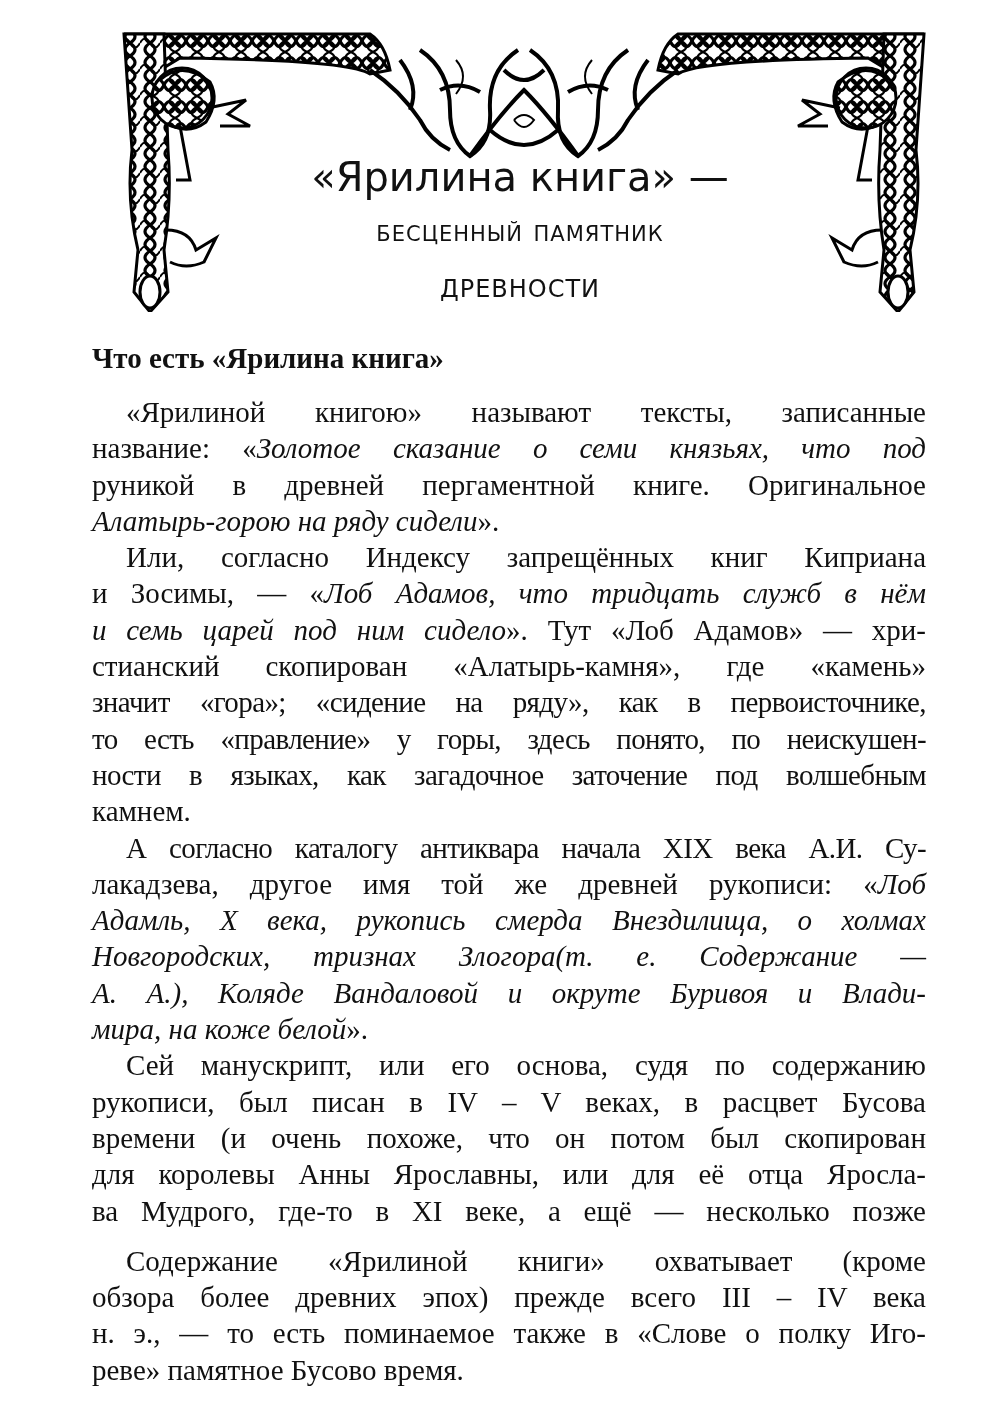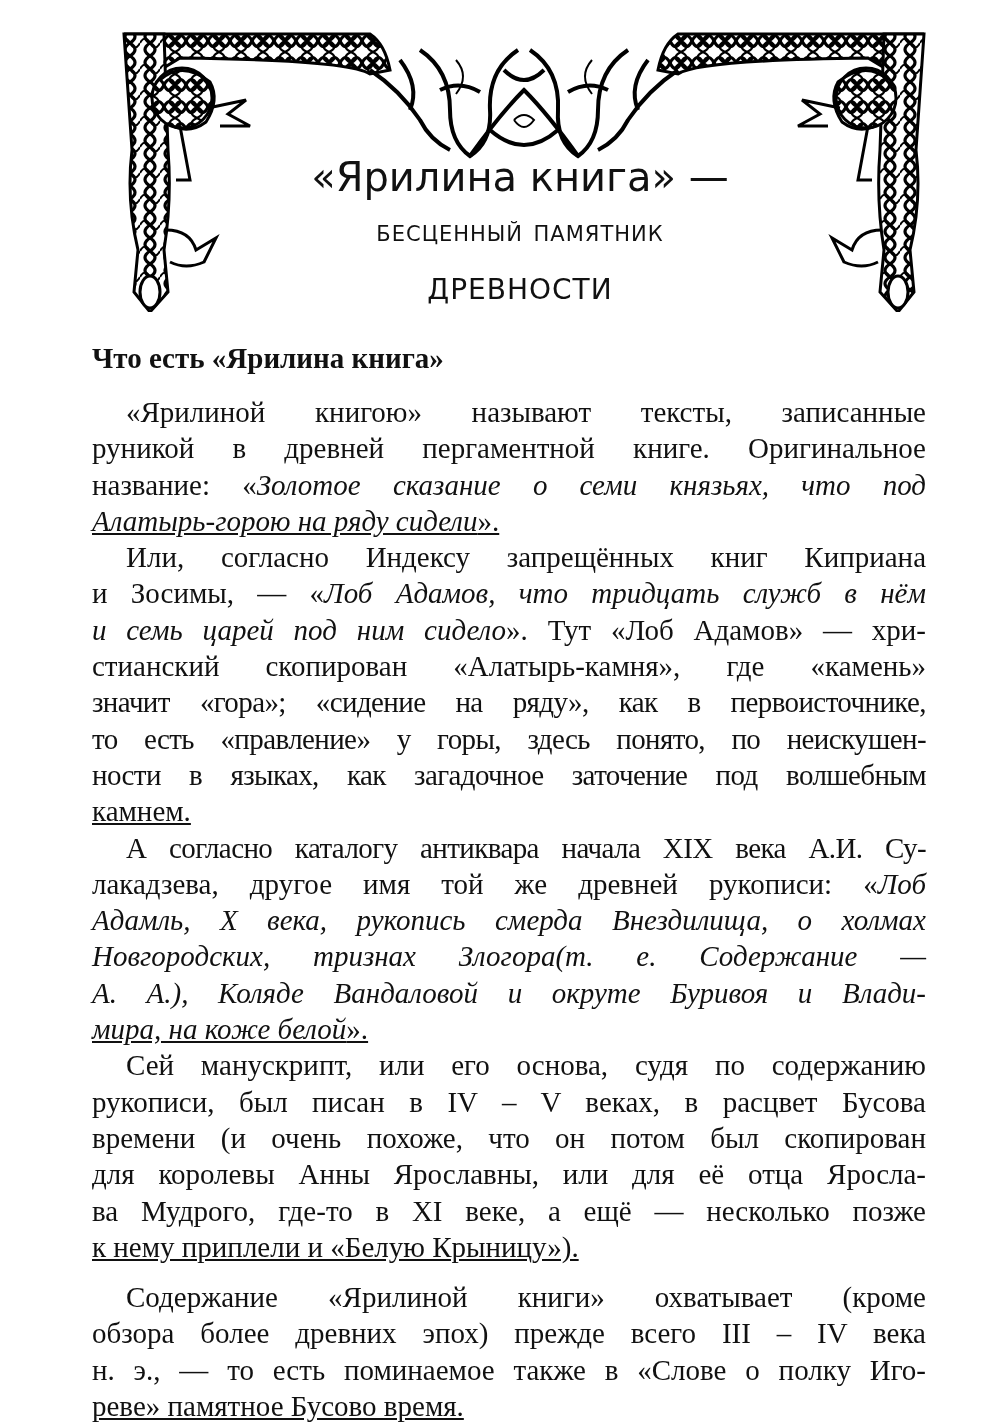--- a/index.html
+++ b/index.html
@@ -9,36 +9,36 @@
     .ornament { position: absolute; left: 120px; top: 30px; width: 808px; height: 282px; }
     .ornament svg { width: 100%; height: 100%; display: block; }
 
     .chapter-title {
       position: absolute; left: 240px; top: 150px; width: 560px;
       text-align: center; font-family: "DejaVu Sans", sans-serif; font-weight: normal;
       color: #111;
     }
     .chapter-title .line1 { font-size: 40px; line-height: 54px; letter-spacing: 0px; }
     .chapter-title .line2 { font-size: 30px; line-height: 54px; letter-spacing: 1px; text-transform: lowercase; font-variant: small-caps; }
-    .chapter-title .line3 { font-size: 40px; line-height: 54px; letter-spacing: 1px; font-variant: small-caps; }
+    .chapter-title .line3 { font-size: 34px; line-height: 54px; letter-spacing: 1px; font-variant: small-caps; }
 
     
     .section-title {
       position: absolute; left: 92px; top: 340px; width: 850px; 
       font-family: "Liberation Serif", serif; font-weight: bold; font-size: 29px; line-height: 36px;
     }
 
     
     .body-text {
       position: absolute; left: 92px; top: 394px; width: 834px;
       font-family: "Liberation Serif", serif; font-size: 29px; line-height: 36.3px;
       text-align: justify; hyphens: manual;
     }
     .body-text .l { display: block; text-align: justify; text-align-last: justify; white-space: nowrap; }
-    .body-text .l.last { text-align-last: left; text-decoration: underline; }
+    .body-text .l.last { text-align-last: left; }
     .body-text .l.first { padding-left: 34px; }
     .it { font-style: italic; }
     .b { font-weight: normal; }
     .condensed { letter-spacing: -0.6px; margin-top: 12px; }
   </style>
 </head>
 <body>
 
 <div class="ornament">
   <svg viewBox="0 0 808 282" xmlns="http://www.w3.org/2000/svg">
@@ -109,22 +109,22 @@
   <div class="line1">«Ярилина книга» —</div>
   <div class="line2">бесценный памятник</div>
   <div class="line3">древности</div>
 </div>
 
 <div class="section-title">Что есть «Ярилина книга»</div>
 
 <div class="body-text" id="body-text">
     <div>
       <span class="l first"><span>«</span><span class="b">Ярилиной книгою</span><span>» называют тексты, записанные</span></span>
+      <span class="l"><span>название: «</span><span class="it">Золотое сказание о семи князьях, что под</span></span>
       <span class="l"><span>руникой в древней пергаментной книге. Оригинальное</span></span>
-      <span class="l"><span>название: «</span><span class="it">Золотое сказание о семи князьях, что под</span></span>
       <span class="l last"><span class="it">Алатырь-горою на ряду сидели</span><span>».</span></span>
     </div>
     <div>
       <span class="l first"><span>Или, согласно Индексу запрещённых книг Киприана</span></span>
       <span class="l"><span>и Зосимы, — «</span><span class="it">Лоб Адамов, что тридцать служб в нём</span></span>
       <span class="l"><span class="it">и семь царей под ним сидело</span><span>». Тут «Лоб Адамов» — хри-</span></span>
       <span class="l"><span>стианский скопирован «Алатырь-камня», где «камень»</span></span>
       <span class="l"><span class="condensed">значит «гора»; «сидение на ряду», как в первоисточнике,</span></span>
       <span class="l"><span class="condensed">то есть «правление» у горы, здесь понято, по неискушен-</span></span>
       <span class="l"><span class="condensed">ности в языках, как загадочное заточение под волшебным</span></span>
@@ -137,21 +137,20 @@
       <span class="l"><span class="it">Новгородских, тризнах Злогора(т. е. Содержание —</span></span>
       <span class="l"><span class="it">А. А.), Коляде Вандаловой и окруте Буривоя и Влади-</span></span>
       <span class="l last"><span class="it">мира, на коже белой</span><span>».</span></span>
     </div>
     <div>
       <span class="l first"><span>Сей манускрипт, или его основа, судя по содержанию</span></span>
       <span class="l"><span>рукописи, был писан в IV – V веках, в расцвет Бусова</span></span>
       <span class="l"><span>времени (и очень похоже, что он потом был скопирован</span></span>
       <span class="l"><span>для королевы Анны Ярославны, или для её отца Яросла-</span></span>
       <span class="l"><span>ва Мудрого, где-то в XI веке, а ещё — несколько позже</span></span>
-      <span class="l last"><span>к нему приплели и «Белую Крыницу»).</span></span>
     </div>
     <div style="margin-top: 14px;">
       <span class="l first"><span>Содержание «Ярилиной книги» охватывает (кроме</span></span>
       <span class="l"><span>обзора более древних эпох) прежде всего III – IV века</span></span>
       <span class="l"><span>н. э., — то есть поминаемое также в «Слове о полку Иго-</span></span>
       <span class="l last"><span>реве» памятное Бусово время.</span></span>
     </div>
   </div>
 
 </body></html>

